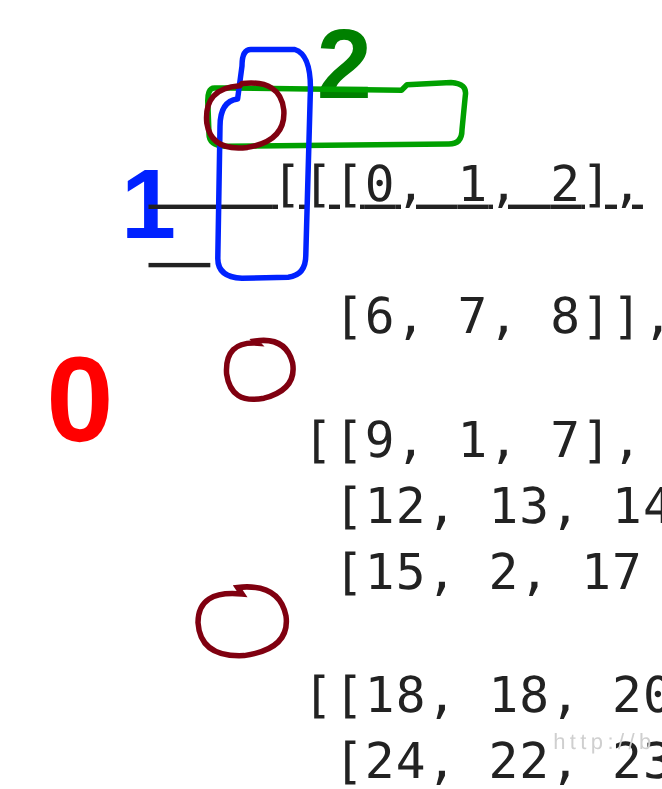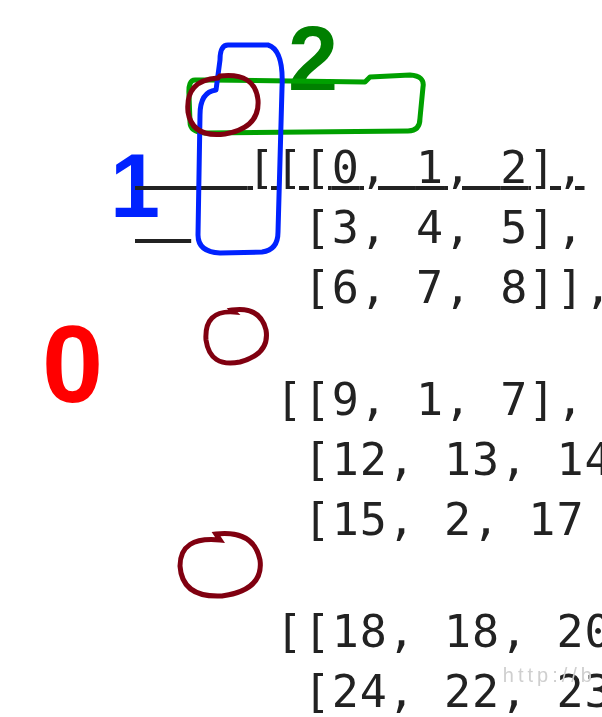--- a/index.html
+++ b/index.html
@@ -84,23 +84,20 @@
 <div class="stage">
 
 
   <span class="axis2">2</span>
   <span class="axis1">1</span>
   <span class="axis0">0</span>
 
   <div class="row" style="left:135px; top:88px;text-decoration:underline;">
     <span>[[[</span><span class="num">0</span><span>, </span><span class="num">1</span><span>, </span><span class="num">2</span><span>],</span>
   </div>
-  <div class="row" style="left:135px; top:148px;">
-    <span>  [</span><span class="num">3</span><span>, </span><span class="num">4</span><span>, </span><span class="num">5</span><span>],</span>
-  </div>
   <div class="row" style="left:135px; top:208px;">
     <span>  [</span><span class="num">6</span><span>, </span><span class="num">7</span><span>, </span><span class="num">8</span><span>]],</span>
   </div>
 
   <div class="row" style="left:135px; top:320px;">
     <span> [[</span><span class="num">9</span><span>, </span><span class="num">1</span><span>, </span><span class="num">7</span><span>],</span>
   </div>
   <div class="row" style="left:135px; top:380px;">
     <span>  [</span><span class="num">12</span><span>, </span><span class="num">13</span><span>, </span><span class="num">14</span>
   </div>

